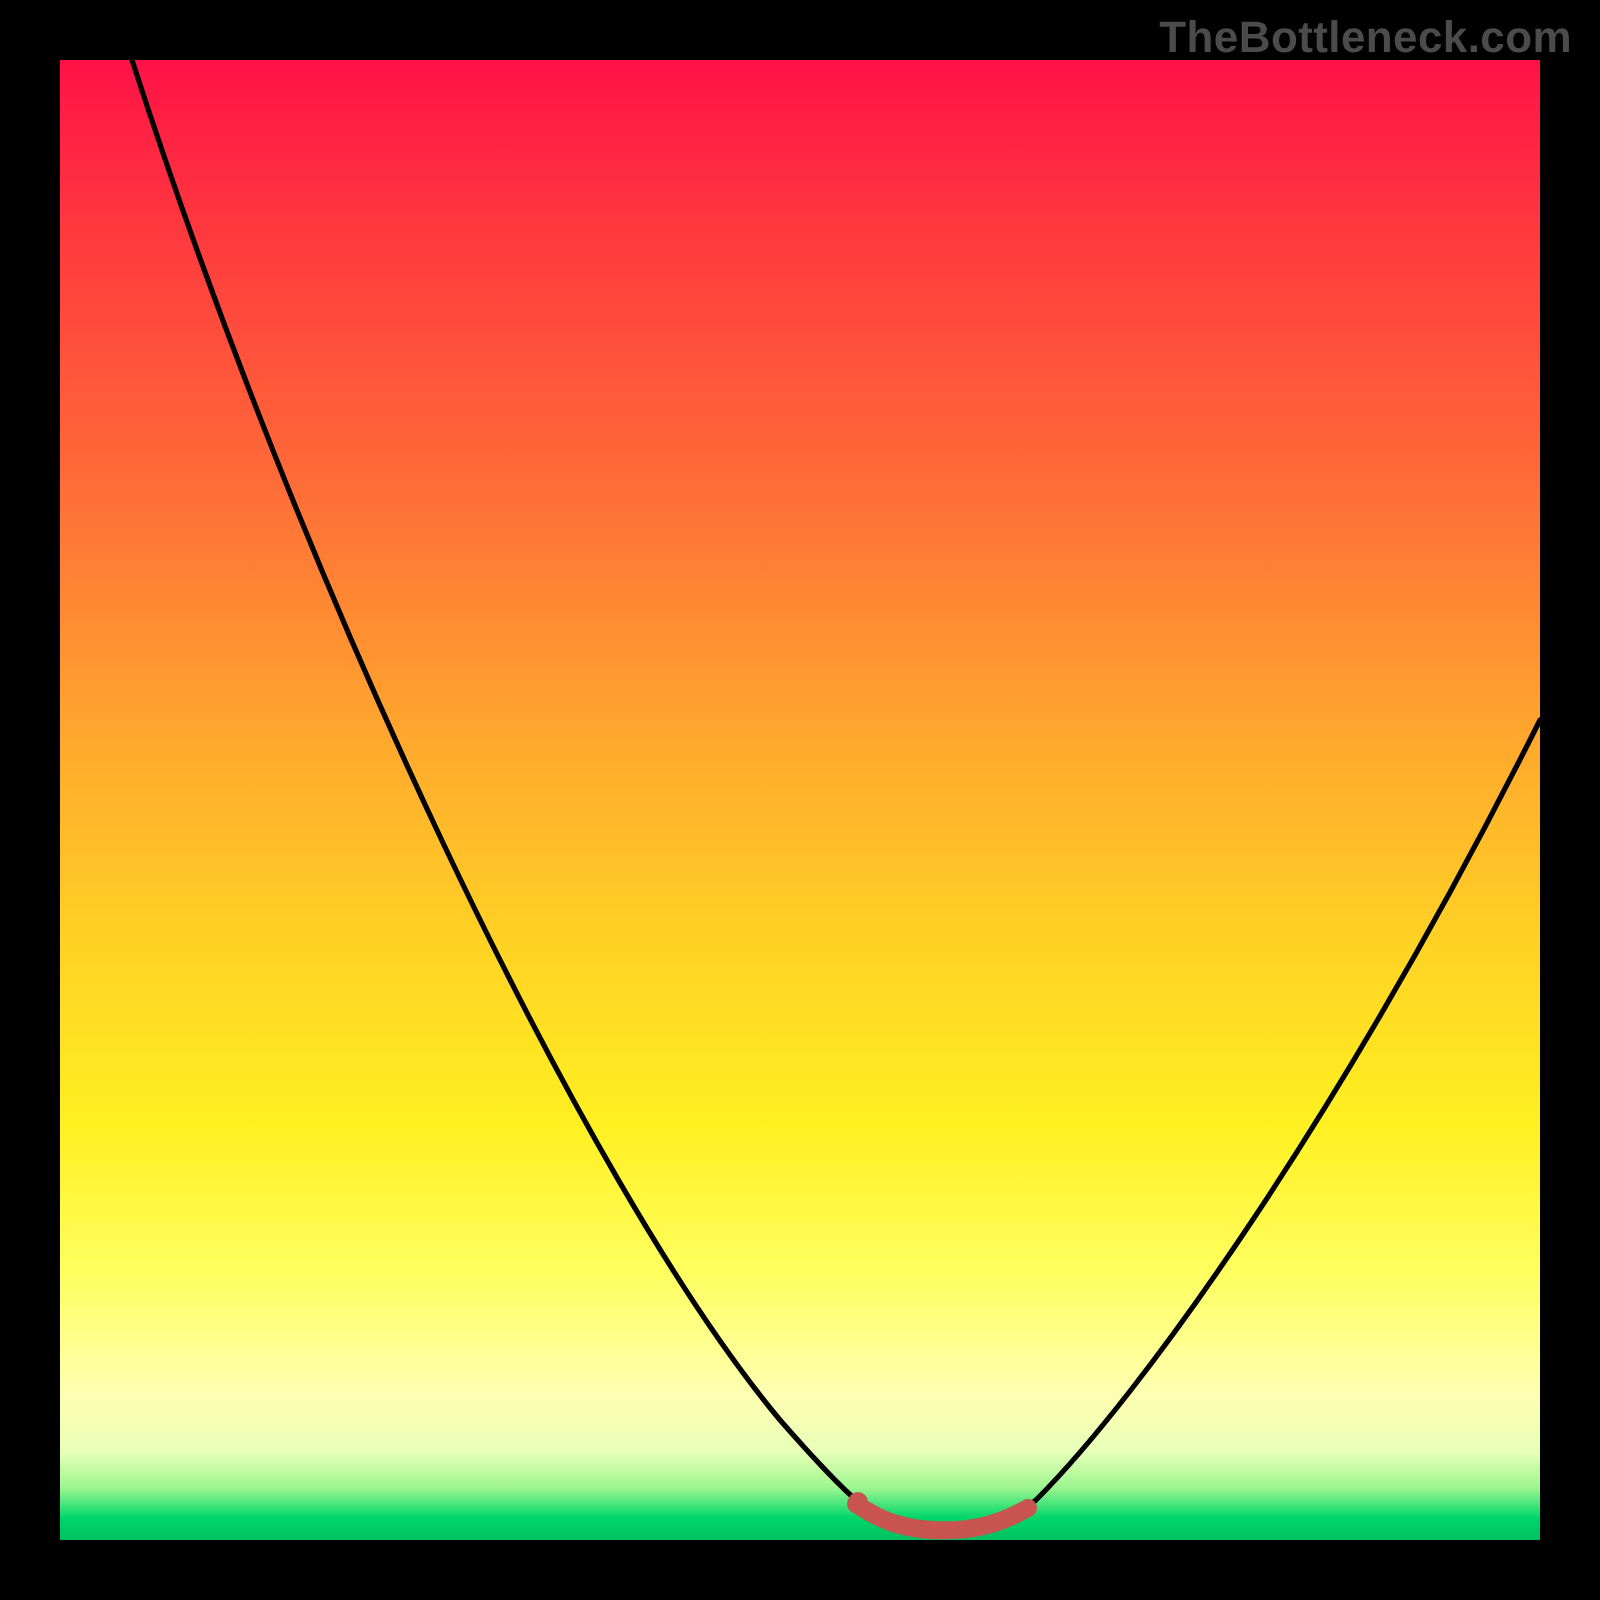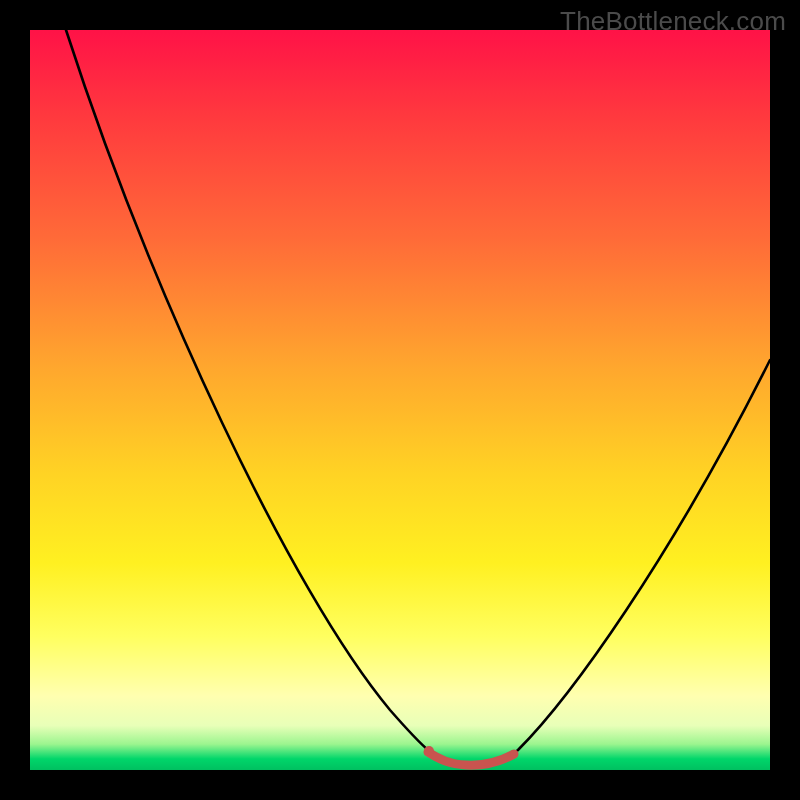--- a/index.html
+++ b/index.html
@@ -40,22 +40,22 @@
       #9cf58f 96.5%,
       #00d66a 98.5%,
       #00c060 100%
     );
   }
   .watermark {
     position: absolute;
     top: 6px;
     right: 14px;
     color: #4b4b4b;
-    font-size: 26px;
-    font-weight: 400;
+    font-size: 22px;
+    font-weight: 700;
     letter-spacing: 0.2px;
     user-select: none;
   }
   svg.curve {
     position: absolute;
     left: 0;
     top: 0;
     width: 740px;
     height: 740px;
     overflow: visible;

